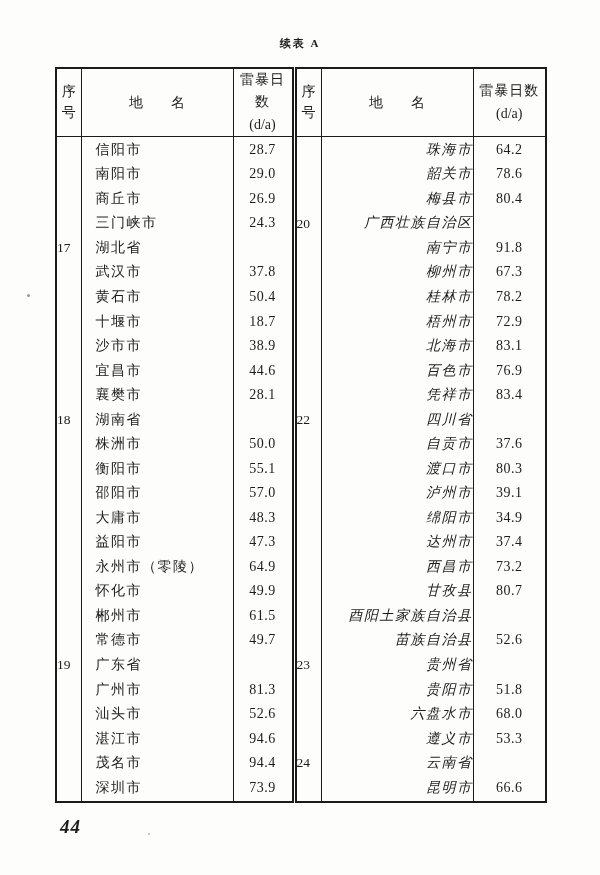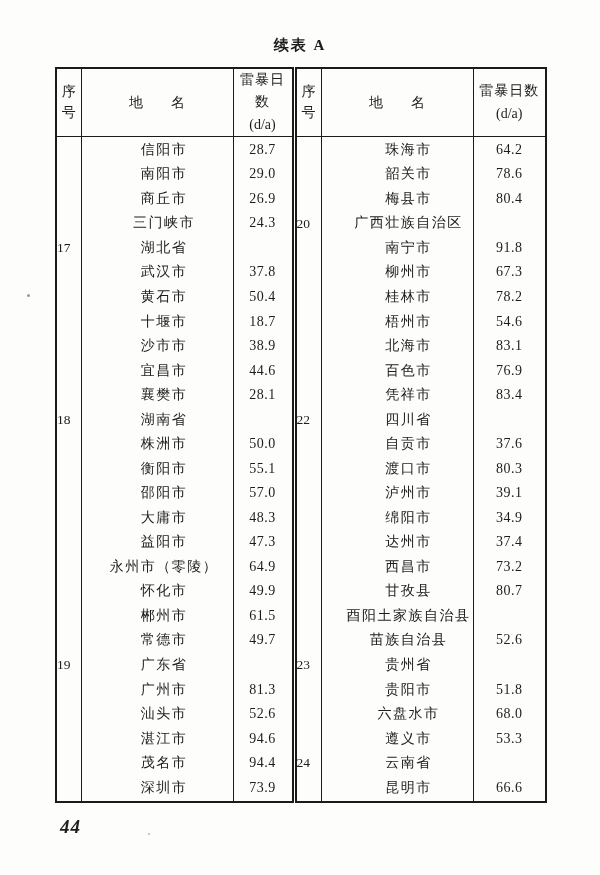--- a/index.html
+++ b/index.html
@@ -8,21 +8,21 @@
     background:#fdfdfb;
     font-family:"Liberation Serif","DejaVu Serif",serif;
     color:#1c1c1c;
     position:relative;
     overflow:hidden;
   }
   .page{position:absolute;inset:0;}
   .title{
     position:absolute;top:36px;left:0;width:600px;
     text-align:center;
-    font-size:15px;font-weight:bold;
+    font-size:11px;font-weight:bold;
     letter-spacing:2px;
   }
   table.main{
     position:absolute;left:55px;top:67px;
     width:490px;height:736px;
     border-collapse:collapse;
     table-layout:fixed;
     font-size:14px;
   }
   table.main{border:2px solid #1b1b1b;}
@@ -43,22 +43,22 @@
     overflow:visible;
   }
   
   .c1{border-left:1px solid #1b1b1b;}
   .c2{border-left:1px solid #1b1b1b;}
   .c3{border-left:5px double #1b1b1b;}
   .c4{border-left:1px solid #1b1b1b;}
   .c5{border-left:1px solid #1b1b1b;}
   
   td.c0,td.c3{text-align:left;font-size:13.5px;}
-  td.c1{text-align:center;padding-left:14px;letter-spacing:1.5px;margin-left:28px;}
-  td.c4{text-align:center;padding-left:23px;letter-spacing:1.5px;}
+  td.c1{text-align:left;padding-left:14px;letter-spacing:1.5px;margin-left:28px;}
+  td.c4{text-align:right;padding-left:23px;letter-spacing:1.5px;font-style:italic;}
   td.c2,td.c5{text-align:center;letter-spacing:.5px;margin-left:12px;}
   th.c0,th.c3{font-size:14px;line-height:1.45;padding:0 4px;}
   .days-head{line-height:1.6;letter-spacing:1px;}
   .days-unit{letter-spacing:0;}
   .pageno{
     position:absolute;left:60px;top:816px;
     font-style:italic;font-weight:bold;
     font-size:19px;letter-spacing:1px;
   }
   .speck1{position:absolute;left:27px;top:294px;width:3px;height:3px;border-radius:50%;background:#9a9a94;}
@@ -152,21 +152,21 @@
           <td class="c3"></td>
           <td class="c4">桂林市</td>
           <td class="c5">78.2</td>
         </tr>
         <tr>
           <td class="c0"></td>
           <td class="c1">十堰市</td>
           <td class="c2">18.7</td>
           <td class="c3"></td>
           <td class="c4">梧州市</td>
-          <td class="c5">54.6</td>
+          <td class="c5">72.9</td>
         </tr>
         <tr>
           <td class="c0"></td>
           <td class="c1">沙市市</td>
           <td class="c2">38.9</td>
           <td class="c3"></td>
           <td class="c4">北海市</td>
           <td class="c5">83.1</td>
         </tr>
         <tr>

